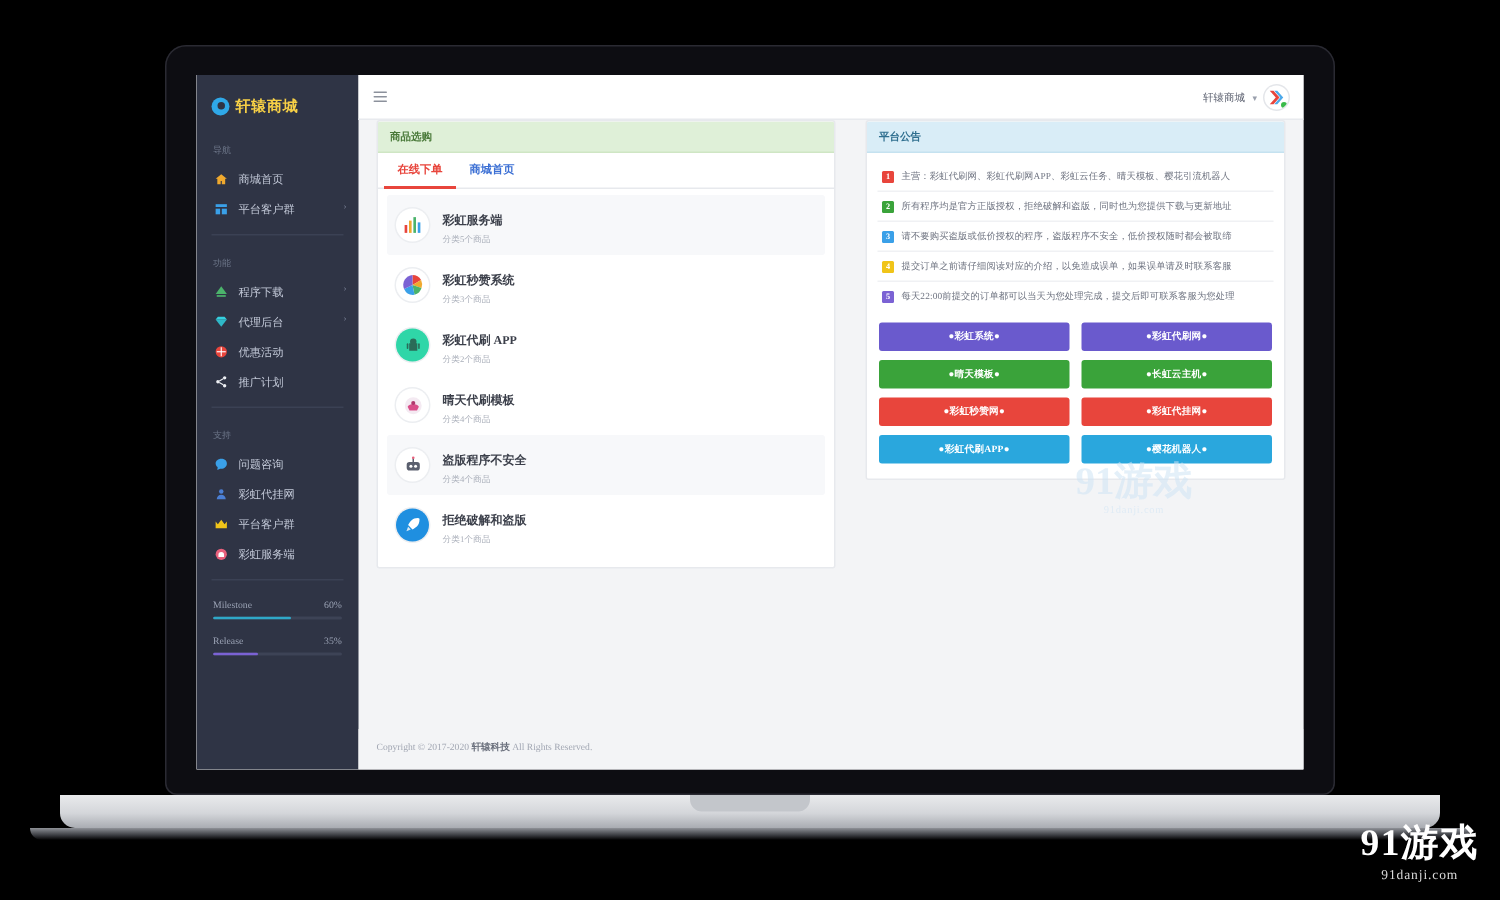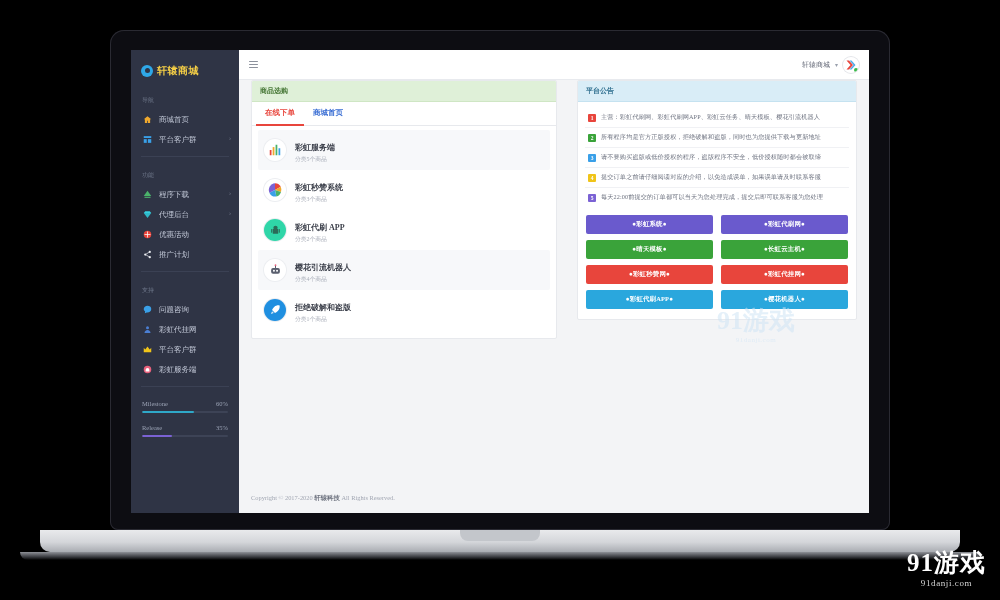--- a/index.html
+++ b/index.html
@@ -375,33 +375,46 @@
                     <rect x="4" y="9" width="2" height="7" rx="1" fill="#2b6b58"></rect>
                     <rect x="18" y="9" width="2" height="7" rx="1" fill="#2b6b58"></rect>
                   </svg>
                 </span>
                 <span>
                   <span class="p-title">彩虹代刷 APP</span>
                   <span class="p-sub" style="display:block">分类2个商品</span>
                 </span>
               </div>
 
+              <div class="product-item">
+                <span class="p-icon">
+                  <svg viewBox="0 0 24 24" width="15" height="15">
+                    <circle cx="12" cy="12" r="9" fill="#f4eaf2"></circle>
+                    <path fill="#d94f8a" d="M6 13c2-4 10-4 12 0l-2 4H8z"></path>
+                    <circle cx="12" cy="9" r="2.2" fill="#b03a6e"></circle>
+                  </svg>
+                </span>
+                <span>
+                  <span class="p-title">晴天代刷模板</span>
+                  <span class="p-sub" style="display:block">分类4个商品</span>
+                </span>
+              </div>
 
               <div class="product-item alt">
                 <span class="p-icon">
                   <svg viewBox="0 0 24 24" width="15" height="15">
                     <rect x="5" y="8" width="14" height="9" rx="3" fill="#5a5f6e"></rect>
                     <circle cx="9.5" cy="12.5" r="1.6" fill="#fff"></circle>
                     <circle cx="14.5" cy="12.5" r="1.6" fill="#fff"></circle>
                     <path d="M12 4v4" stroke="#5a5f6e" stroke-width="1.6"></path>
                     <circle cx="12" cy="3.4" r="1.4" fill="#e8607c"></circle>
                   </svg>
                 </span>
                 <span>
-                  <span class="p-title">樱花引流机器人</span>
+                  <span class="p-title">盗版程序不安全</span>
                   <span class="p-sub" style="display:block">分类4个商品</span>
                 </span>
               </div>
 
               <div class="product-item">
                 <span class="p-icon" style="background:#1f8fe0">
                   <svg viewBox="0 0 24 24" width="14" height="14">
                     <path fill="#fff" d="M18 4c-6 0-9 4-11 8l5 5c4-2 8-5 8-11 0-1 0-2-2-2z"></path>
                     <path fill="#d8e8f5" d="M7 14l-2 5 5-2z"></path>
                   </svg>

